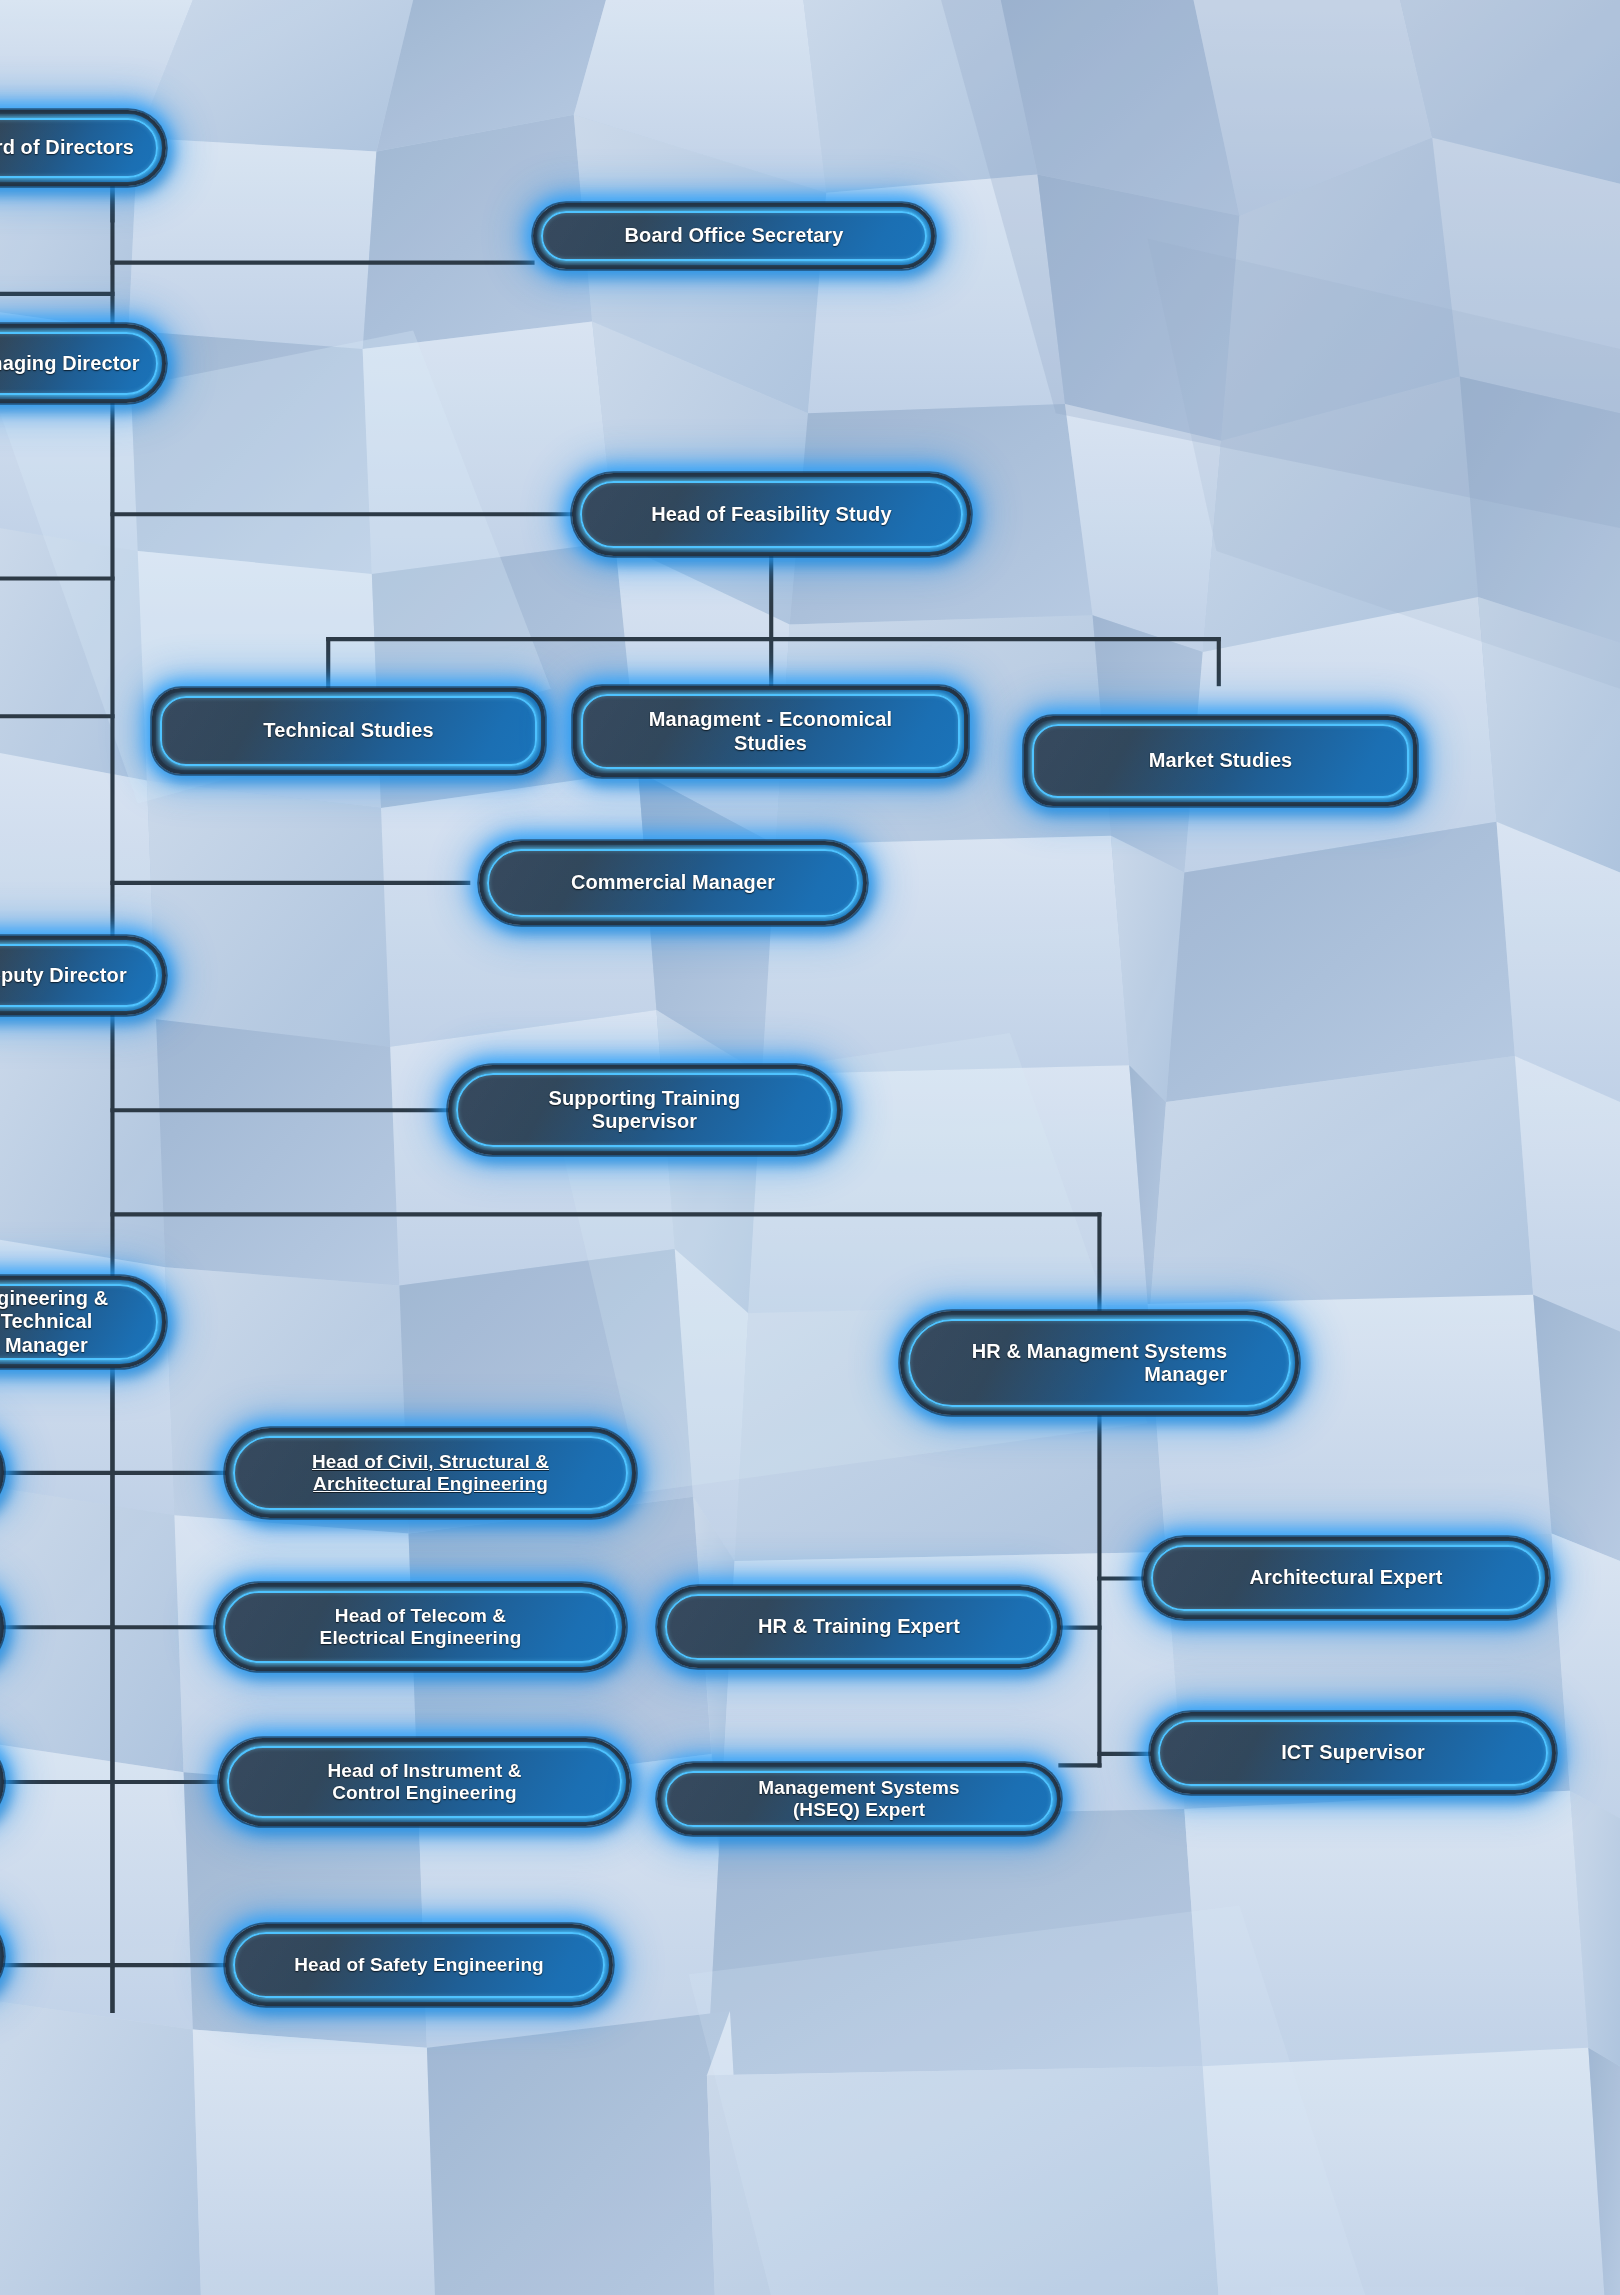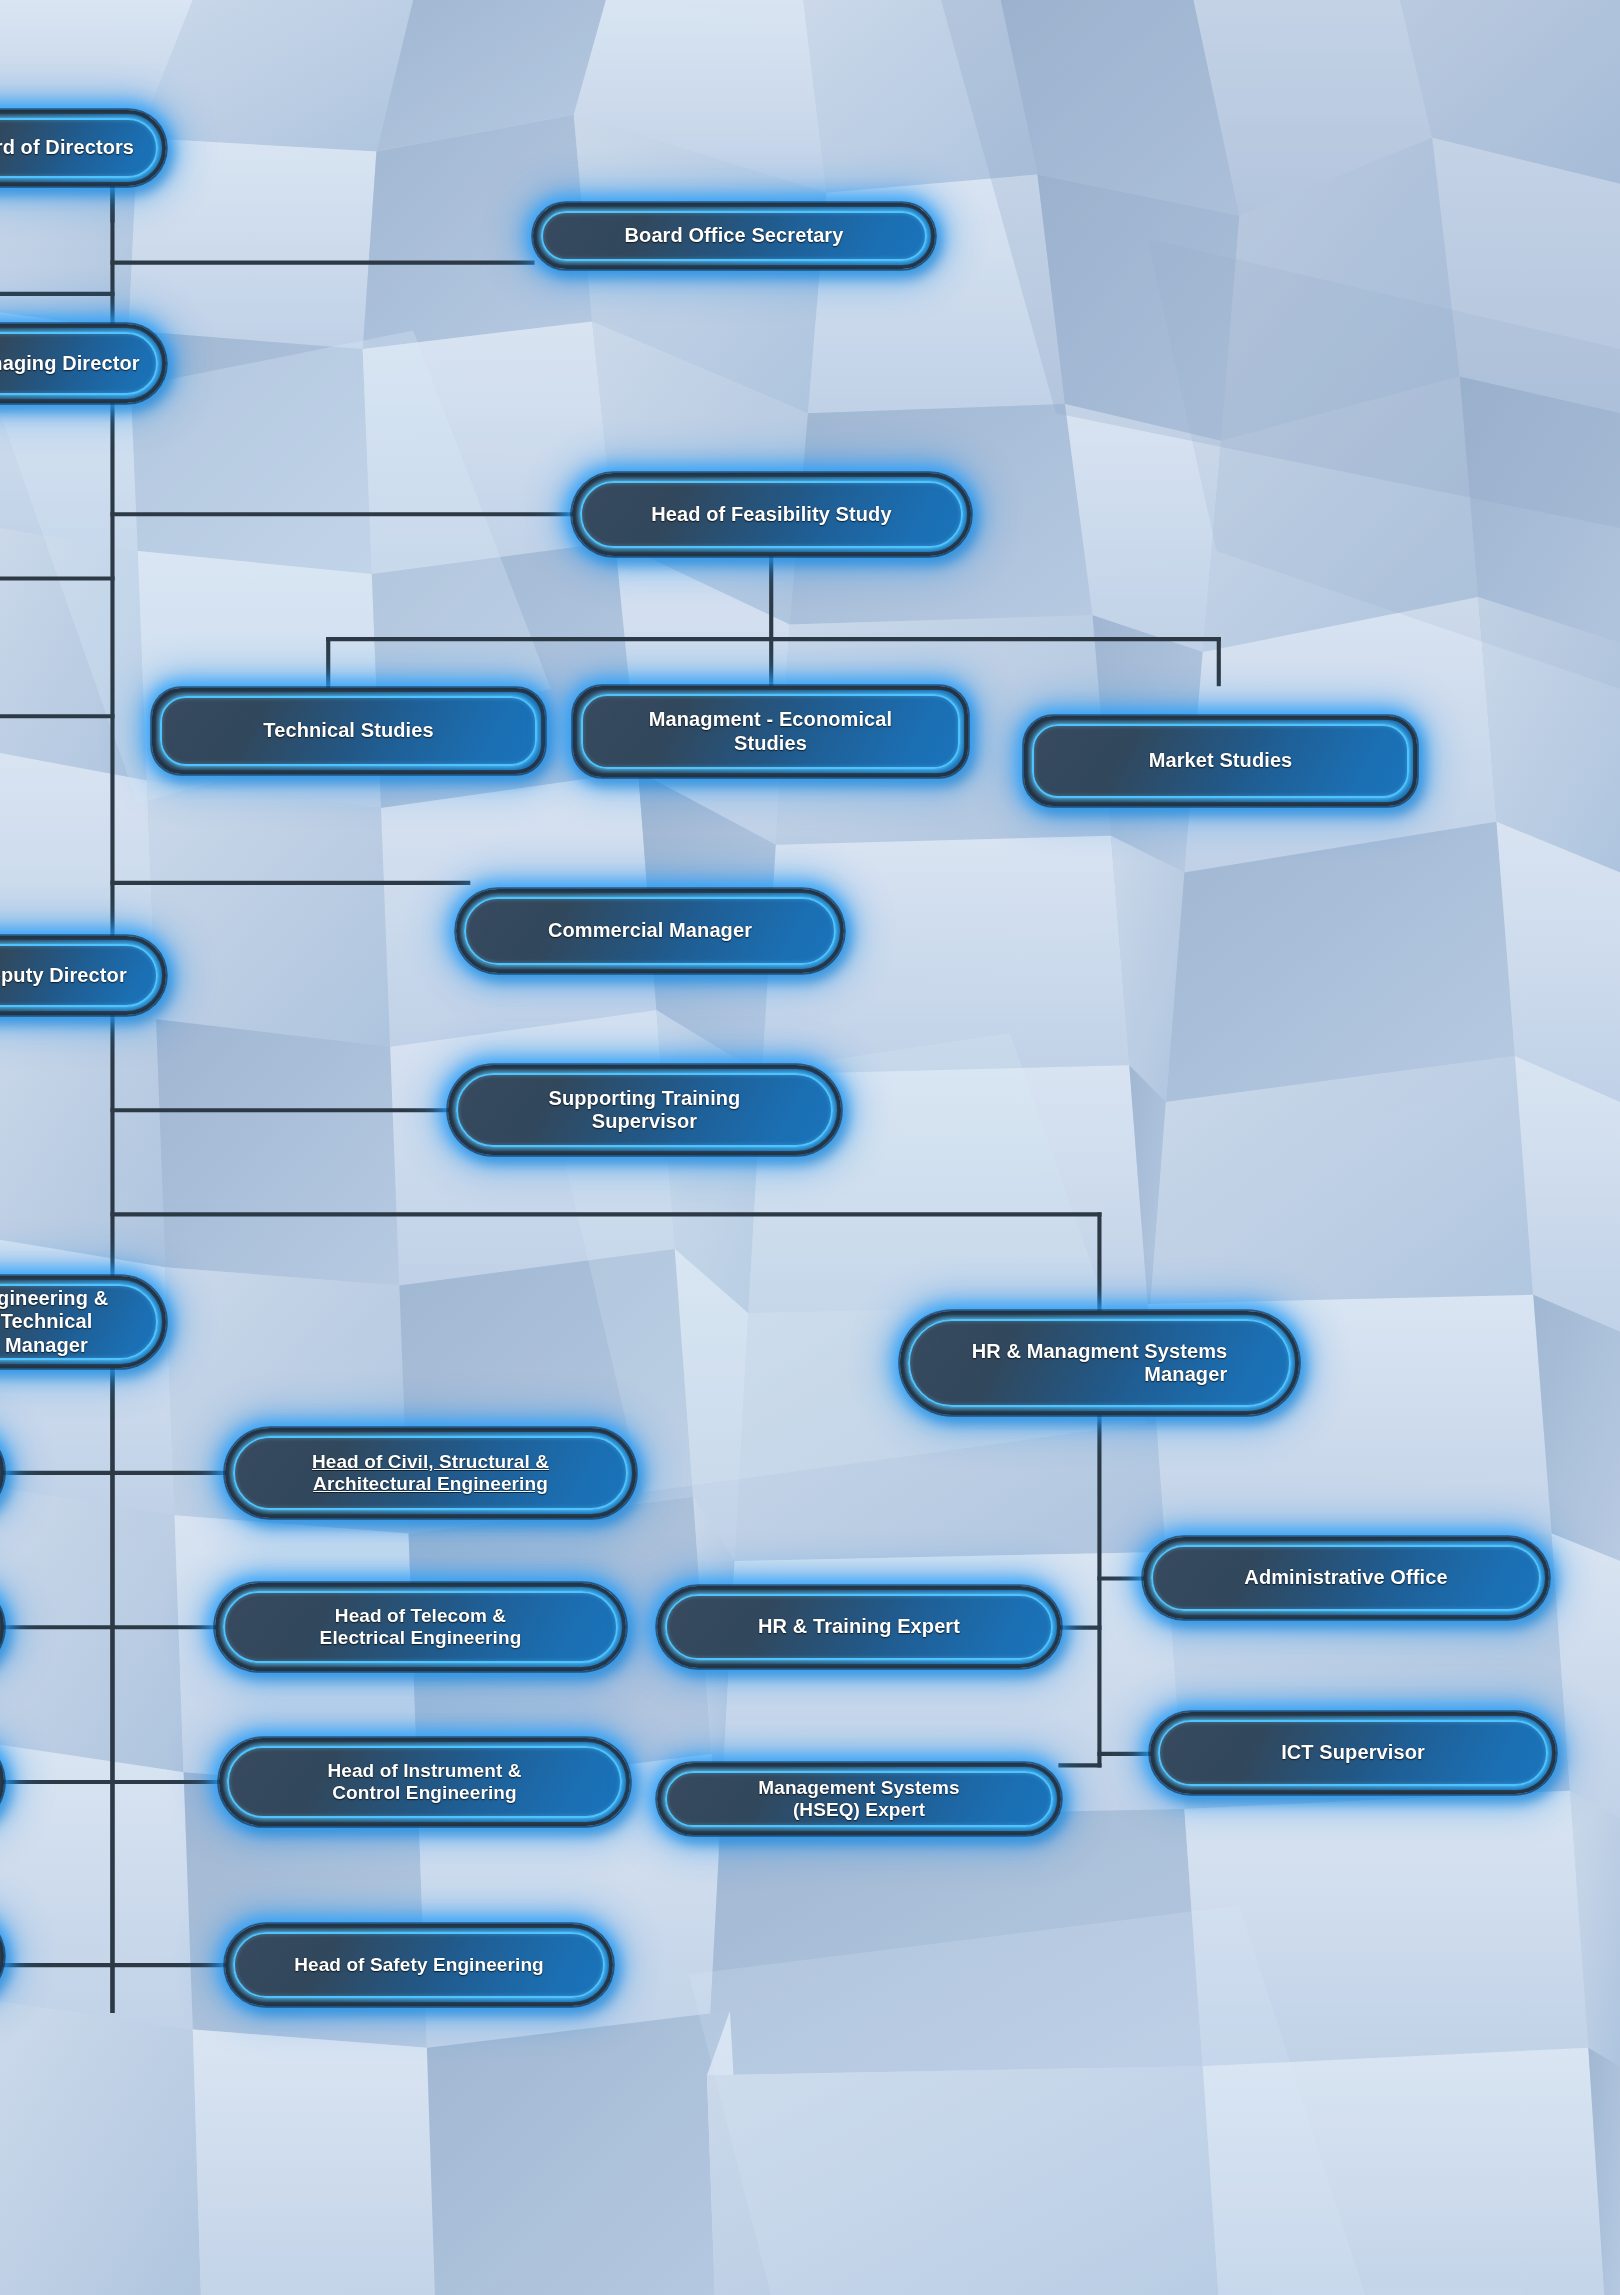--- a/index.html
+++ b/index.html
@@ -253,21 +253,21 @@
       <div class="node soft" style="left: 152px; top: 688px; width: 393px; height: 86px; font-size: 20px;">
         <span class="lbl">Technical Studies</span>
       </div>
       <div class="node soft" style="left: 573px; top: 686px; width: 395px; height: 91px; font-size: 20px;">
         <span class="lbl">Managment - Economical
 Studies</span>
       </div>
       <div class="node soft" style="left: 1024px; top: 684px; width: 393px; height: 90px; font-size: 20px; margin-top: 32px;">
         <span class="lbl">Market Studies</span>
       </div>
-      <div class="node" style="left: 456px; top: 841px; width: 388px; height: 84px; font-size: 20px; margin-top: 48px;">
+      <div class="node" style="left: 479px; top: 841px; width: 388px; height: 84px; font-size: 20px;">
         <span class="lbl">Commercial Manager</span>
       </div>
       <div class="node" style="left: -64px; top: 936px; width: 230px; height: 79px; font-size: 20px;">
         <span class="lbl">Deputy Director</span>
       </div>
       <div class="node" style="left: 448px; top: 1065px; width: 393px; height: 90px; font-size: 20px;">
         <span class="lbl">Supporting Training
 Supervisor</span>
       </div>
       <div class="node" style="left: -73px; top: 1276px; width: 239px; height: 92px; font-size: 20px;">
@@ -294,21 +294,21 @@
         <span class="lbl">Head of Safety Engineering</span>
       </div>
       <div class="node" style="left: 657px; top: 1586px; width: 404px; height: 82px; font-size: 20px;">
         <span class="lbl">HR &amp; Training Expert</span>
       </div>
       <div class="node" style="left: 657px; top: 1763px; width: 404px; height: 72px; font-size: 19px;">
         <span class="lbl">Management Systems
 (HSEQ) Expert</span>
       </div>
       <div class="node" style="left: 1143px; top: 1537px; width: 406px; height: 82px; font-size: 20px;">
-        <span class="lbl">Administrative Office</span>
+        <span class="lbl">Architectural Expert</span>
       </div>
       <div class="node" style="left: 1150px; top: 1712px; width: 406px; height: 82px; font-size: 20px;">
         <span class="lbl">ICT Supervisor</span>
       </div>
       <div class="node" style="left: -106px; top: 1428px; width: 110px; height: 88px; font-size: 18.4px;">
         <span class="lbl"></span>
       </div>
       <div class="node" style="left: -106px; top: 1583px; width: 110px; height: 88px; font-size: 18.4px;">
         <span class="lbl"></span>
       </div>

